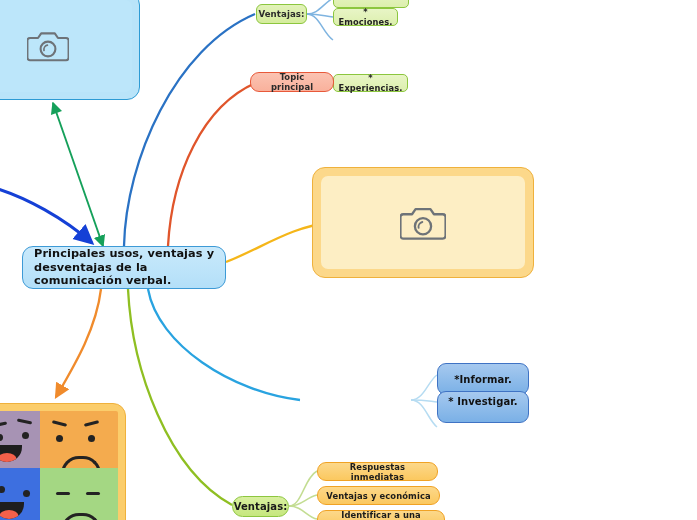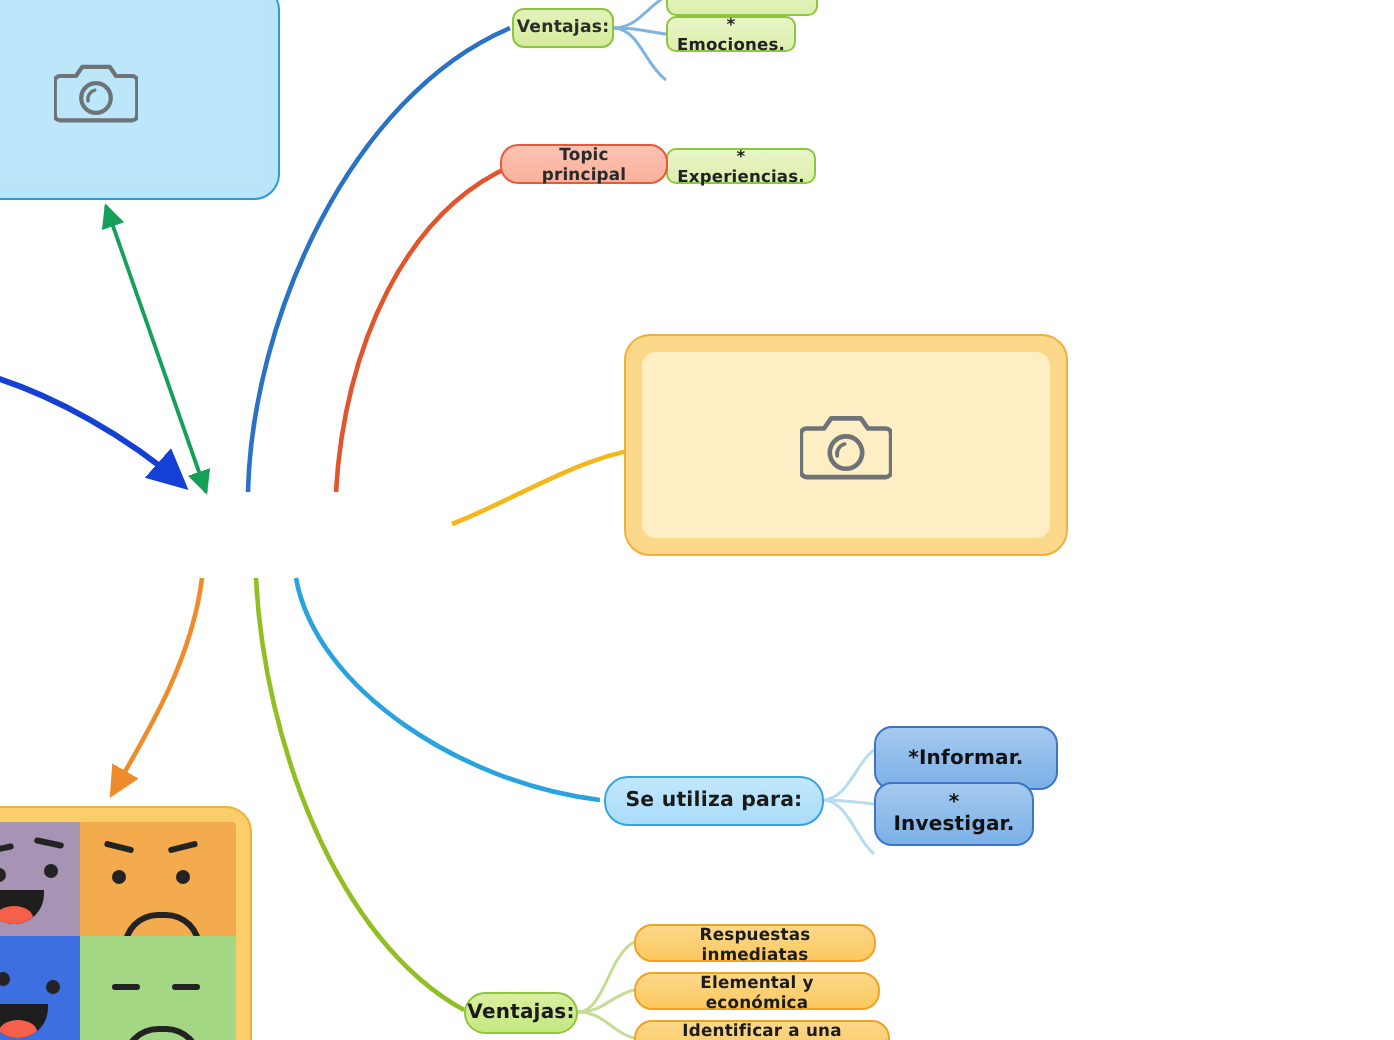--- a/index.html
+++ b/index.html
@@ -253,55 +253,55 @@
         </div>
       </div>
       <div class="emoji-cell c-green">
         <div class="dash" style="left:16px;top:24px;"></div>
         <div class="dash" style="left:46px;top:24px;"></div>
         <div class="mouth-frown" style="left:21px;top:45px;"></div>
       </div>
     </div>
   </div>
 
+  <div class="node central">
+    <span>Principales usos, ventajas y desventajas de la comunicación verbal.</span>
+  </div>
 
   <div class="node green-label" style="left:256px;top:4px;width:51px;height:20px;">
     <span>Ventajas:</span>
   </div>
 
   <div class="node green-chip" style="left:333px;top:-10px;width:76px;height:18px;">
     <span style="visibility:hidden">* Emociones.</span>
   </div>
   <div class="node green-chip" style="left:333px;top:8px;width:65px;height:18px;">
     <span>* Emociones.</span>
   </div>
   <div class="node green-chip" style="left:333px;top:31px;width:75px;height:18px;margin-top:43px;">
     <span>* Experiencias.</span>
   </div>
 
   <div class="node salmon" style="left:250px;top:72px;width:84px;height:20px;">
     <span>Topic principal</span>
   </div>
 
-  <div class="node lblue-label" style="left:302px;top:388px;width:110px;height:25px;">
-    <span>Se utiliza para:</span>
-  </div>
   <div class="node blue-chip" style="left:437px;top:363px;width:92px;height:23px;">
     <span>*Informar.</span>
   </div>
-  <div class="node blue-chip" style="left:437px;top:391px;width:80px;height:22px;">
+  <div class="node blue-chip" style="left:437px;top:391px;width:92px;height:22px;align-items:flex-end;">
     <span>* Investigar.</span>
   </div>
 
   <div class="node ygreen-label" style="left:232px;top:496px;width:57px;height:21px;">
     <span>Ventajas:</span>
   </div>
   <div class="node orange-chip" style="left:317px;top:462px;width:121px;height:19px;">
     <span>Respuestas inmediatas</span>
   </div>
   <div class="node orange-chip" style="left:317px;top:486px;width:123px;height:19px;">
-    <span>Elemental y económica</span>
+    <span>Ventajas y económica</span>
   </div>
   <div class="node orange-chip" style="left:317px;top:510px;width:128px;height:19px;">
     <span>Identificar a una persona</span>
   </div>
 
 </div>
 
 </body></html>

